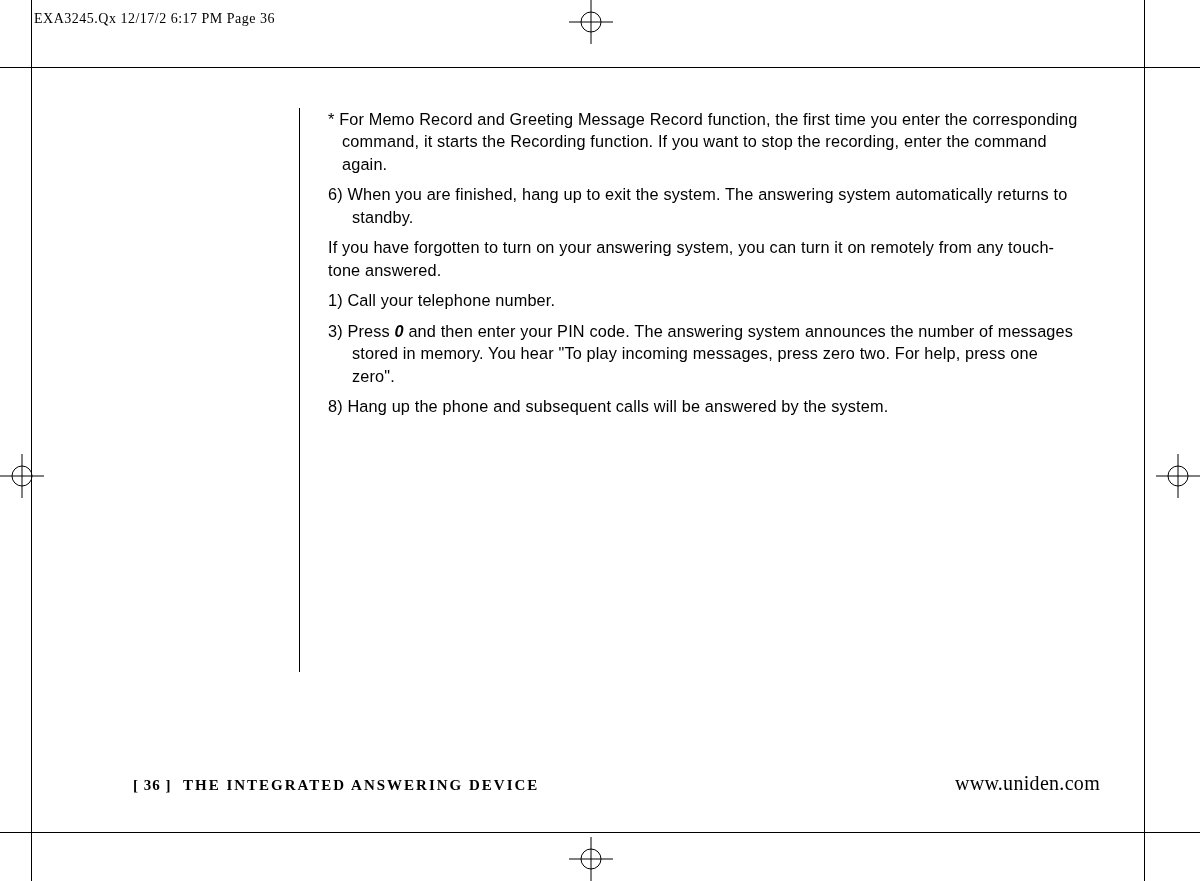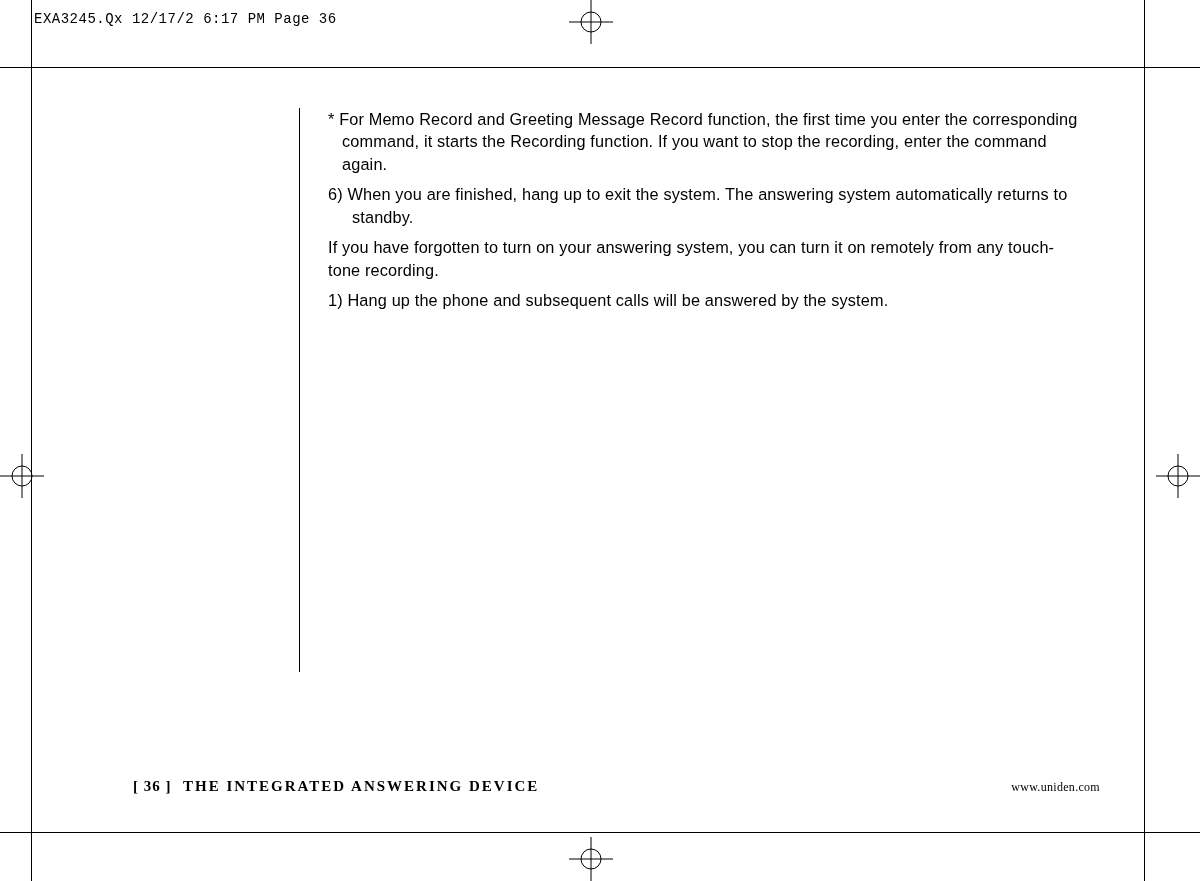--- a/index.html
+++ b/index.html
@@ -10,21 +10,21 @@
     color: #000;
     width: 1200px;
     height: 881px;
     position: relative;
     overflow: hidden;
   }
   .header-line {
     position: absolute;
     top: 11px;
     left: 34px;
-    font-family: Liberation Mono, monospace;
+    font-family: Liberation Serif, serif;
     font-size: 14px;
     letter-spacing: 0.5px;
   }
   .crop-top {
     position: absolute;
     top: 0;
     left: 569px;
   }
   .crop-bottom {
     position: absolute;
@@ -123,21 +123,21 @@
   }
   .footer-left {
     font-weight: bold;
     letter-spacing: 2px;
     font-size: 15px;
   }
   .footer-left .pg {
     letter-spacing: 1px;
   }
   .footer-right {
-    font-size: 12px;
+    font-size: 20px;
     letter-spacing: 0.3px;
   }
 </style>
 </head>
 <body>
 
 <div class="hline-top"></div>
 <div class="hline-bottom"></div>
 <div class="vline-left"></div>
 <div class="vline-right"></div>
@@ -165,23 +165,25 @@
 
 <div class="header-line">EXA3245.Qx  12/17/2 6:17 PM  Page 36</div>
 
 <div class="content-rule"></div>
 
 <div class="content">
   <p class="note">* For Memo Record and Greeting Message Record function, the first time you enter the corresponding command, it starts the Recording function. If you want to stop the recording, enter the command again.</p>
 
   <p class="num">6) When you are finished, hang up to exit the system. The answering system automatically returns to standby.</p>
 
-  <p class="intro">If you have forgotten to turn on your answering system, you can turn it on remotely from any touch-tone recording.</p>
+  <p class="intro">If you have forgotten to turn on your answering system, you can turn it on remotely from any touch-tone answered.</p>
 
-  <p class="num">1) Hang up the phone and subsequent calls will be answered by the system.</p>
+  <p class="num">1) Call your telephone number.</p>
+  <p class="num"><span>3) Press </span><span class="boldital">0</span><span> and then enter your PIN code. The answering system announces the number of messages stored in memory. You hear "To play incoming messages, press zero two. For help, press one zero".</span></p>
+  <p class="num">8) Hang up the phone and subsequent calls will be answered by the system.</p>
 </div>
 
 <div class="footer">
   <div class="footer-left">
     <span class="pg">[ </span><span class="pg">36</span><span class="pg"> ]</span>&nbsp;&nbsp;<span>THE INTEGRATED ANSWERING DEVICE</span>
   </div>
   <div class="footer-right">www.uniden.com</div>
 </div>
 
 </body></html>

